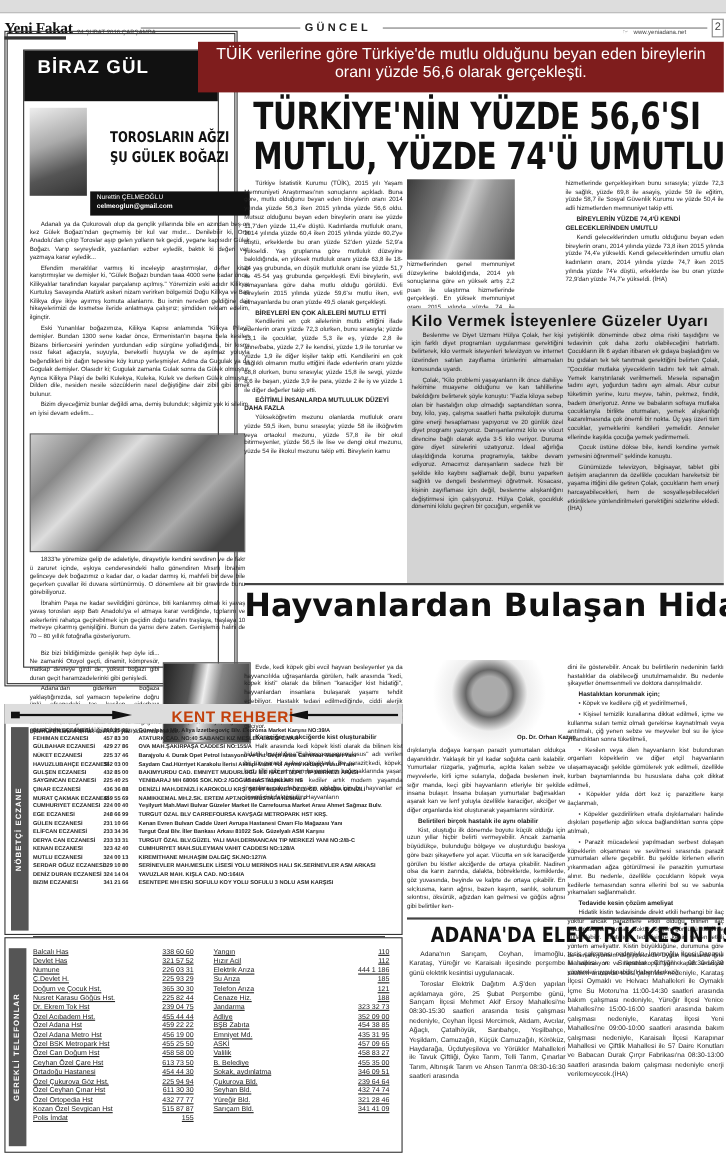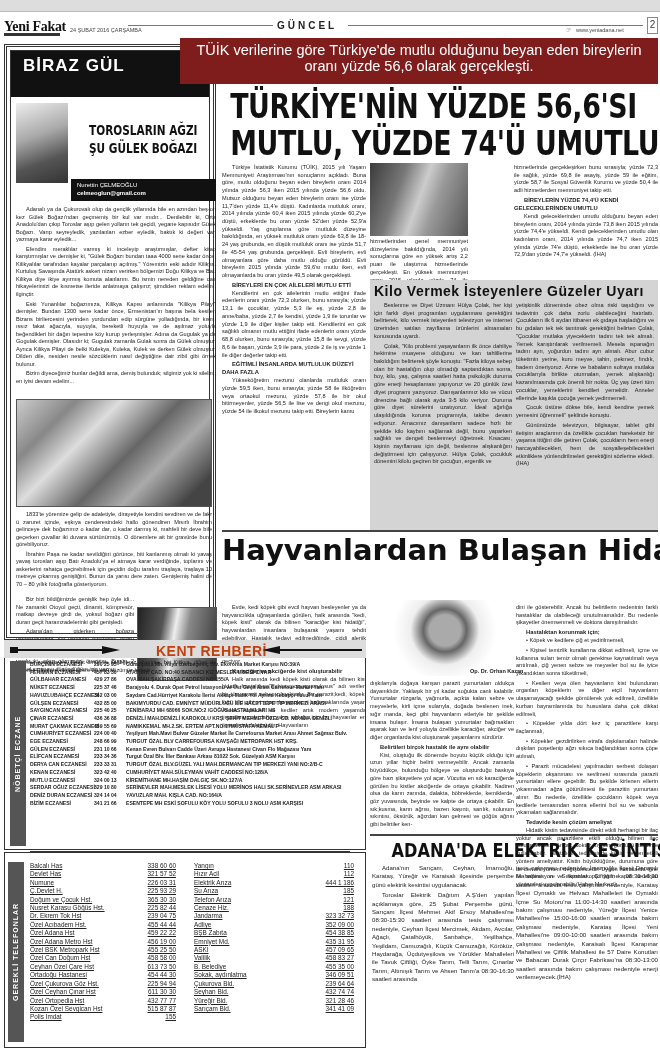--- a/index.html
+++ b/index.html
@@ -8,21 +8,21 @@
 p{margin:0 0 2px 0;text-indent:10px;text-align:justify}
 .topbar{left:0;top:0;width:660px;height:12px;border-bottom:1px solid #bbb;background:#ddd}
 .logo{left:4px;top:18px;font-family:"Liberation Serif",serif;font-weight:bold;font-size:14px;color:#111;letter-spacing:-0.3px}
 .logo-under{left:4px;top:33px;width:56px;height:3px;background:#333}
 .date{left:70px;top:27px;font-size:5.5px;color:#444}
 .hline{background:#777;height:1px}
 .section{left:277px;top:19px;font-size:10px;font-weight:bold;letter-spacing:3px;color:#222}
 .site{left:576px;top:27px;font-size:5.5px;color:#444}
 .pageno{left:647px;top:17px;width:11px;height:17px;border:1px solid #888;font-size:10px;text-align:center;color:#444}
 
-.colbox{left:4px;top:44px;width:212px;height:596px;border:3px double #333;padding:3px}
+.colbox{left:4px;top:28px;width:212px;height:596px;border:3px double #333;padding:14px}
 .colbox-inner{border:1px solid #333;width:100%;height:100%;position:relative}
 .col-title{background:#111;color:#fff;font-weight:bold;font-size:17px;line-height:17px;padding:6px 12px;letter-spacing:1px;height:46px}
 .author-photo{left:5px;top:52px;width:52px;height:80px;background:linear-gradient(160deg,#eee,#aaa 40%,#555 70%,#333);}
 .col-headline{left:78px;top:70px;font-family:"DejaVu Sans",sans-serif;font-weight:bold;font-size:13.5px;line-height:18px;transform:scaleX(0.78);transform-origin:left;color:#111;white-space:nowrap}
 .author-bar{left:60px;top:128px;width:145px;height:22px;background:#111;color:#fff;padding:2px 6px;font-size:6px;line-height:8px}
 .col-text{left:5px;top:155px;width:200px;font-size:5.6px;line-height:1.35}
 .engraving{left:5px;top:348px;width:196px;height:108px;background:linear-gradient(135deg,#ccc,#888 20%,#ddd 35%,#666 55%,#aaa 70%,#444 90%);border:1px solid #555}
 .col-text2{left:5px;top:460px;width:196px;font-size:5.6px;line-height:1.35}
 .photo2{left:126px;top:556px;width:80px;height:74px;background:linear-gradient(100deg,#222,#555 30%,#eee 45%,#888 60%,#333);border:1px solid #555}
 .col-text3{left:5px;top:556px;width:118px;font-size:5.6px;line-height:1.35}

